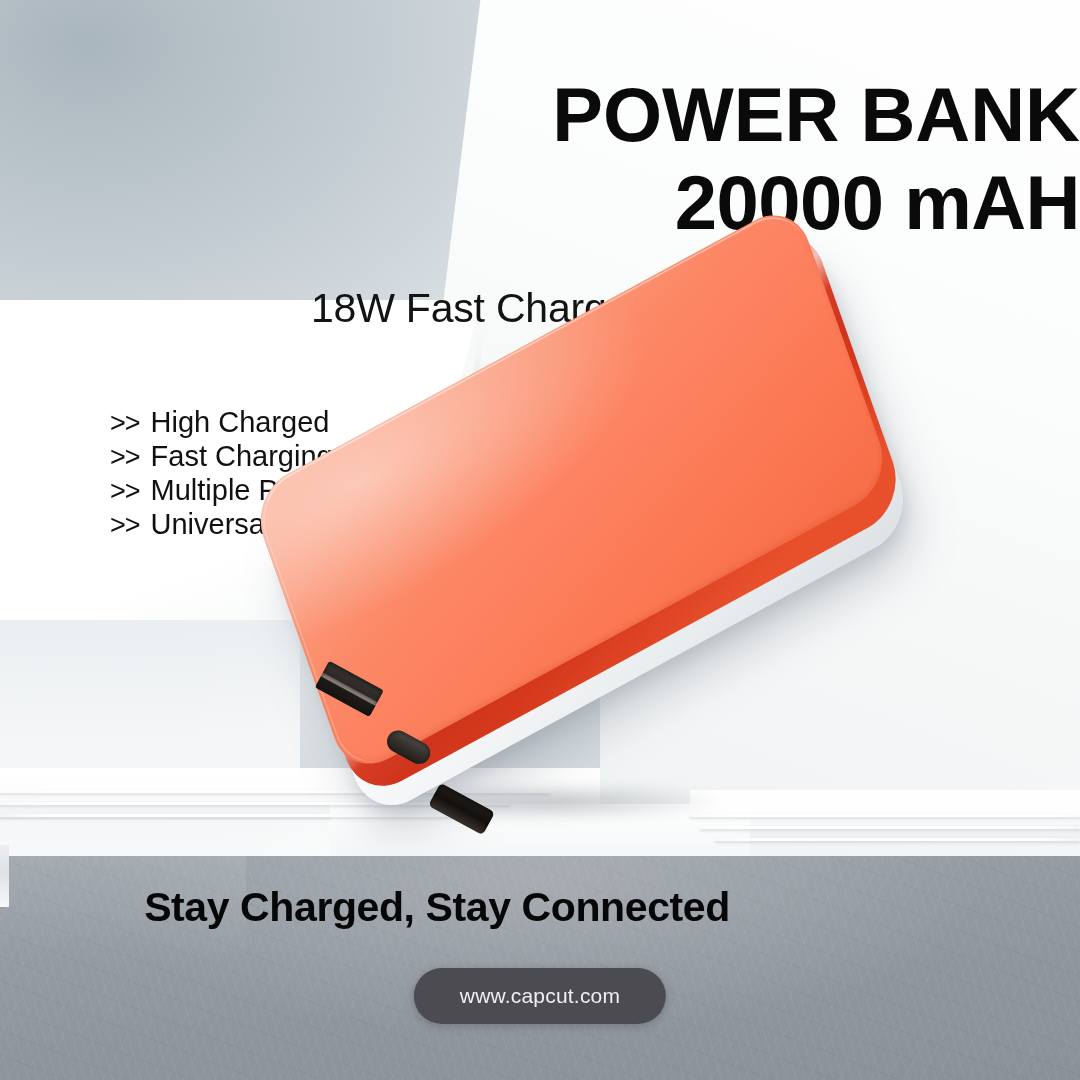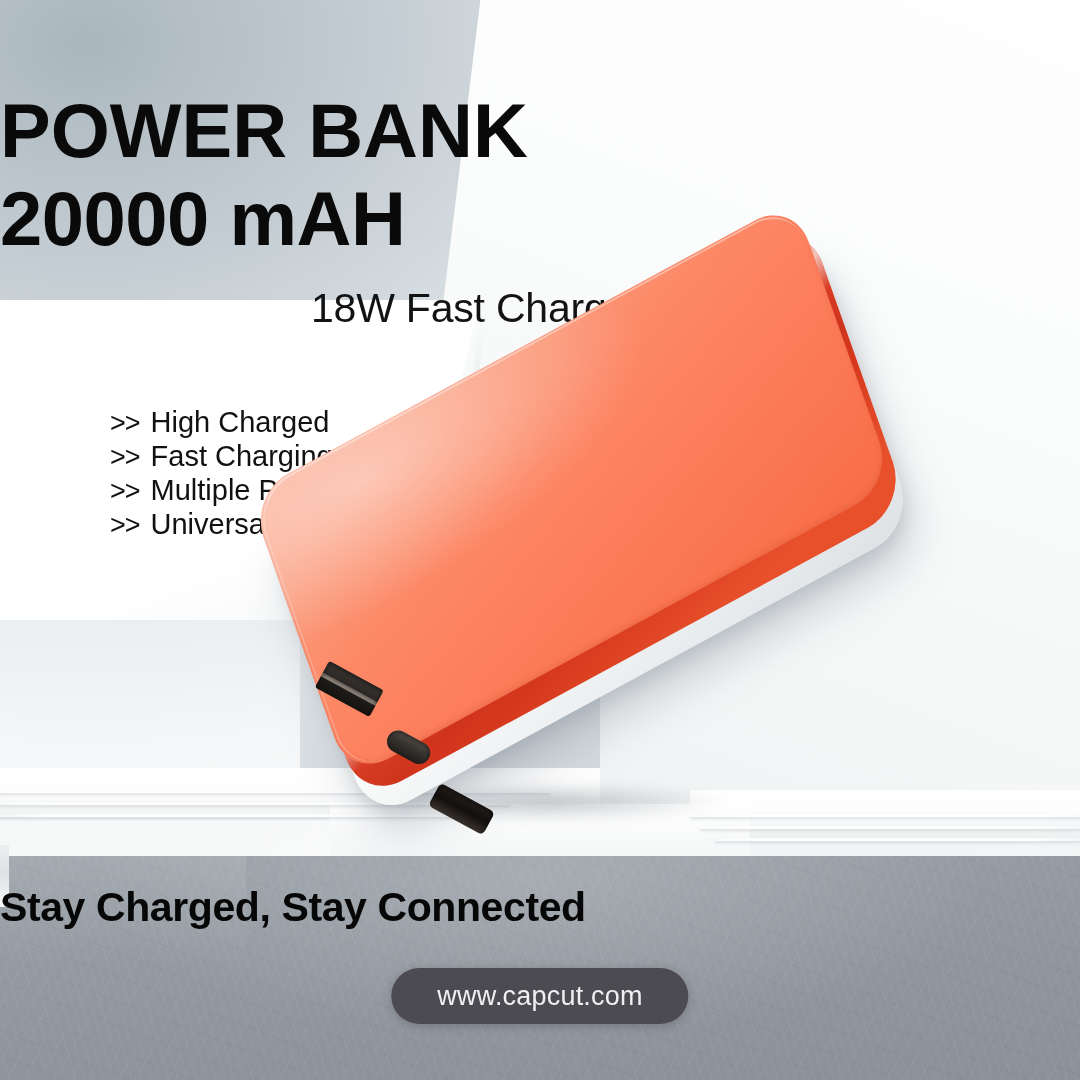--- a/index.html
+++ b/index.html
@@ -121,22 +121,22 @@
     background: linear-gradient(180deg, rgba(255,255,255,.10), rgba(255,255,255,0));
   }
   .edge-artifact {
     position: absolute; left: 0; top: 845px; width: 9px; height: 62px;
     background: linear-gradient(180deg, #eceef0 0%, #dfe2e5 45%, #f6f7f8 100%);
   }
 
   
   .headline {
     position: absolute;
-    left: 0; top: 88px; width: 1080px;
-    text-align: left;
+    left: 0; top: 72px; width: 1080px;
+    text-align: right;
     color: #0a0a0a;
     font-weight: 700;
     letter-spacing: -0.5px;
   }
   .headline .l1 {
     font-size: 76px;
     line-height: 86px;
     letter-spacing: 0px;
     display: block;
   }
@@ -173,38 +173,39 @@
     white-space: nowrap;
   }
   .chev {
     font-size: 27px;
     letter-spacing: -1px;
     color: #111111;
   }
 
   .tagline {
     position: absolute;
-    left: 0; top: 884px; width: 858px;
+    left: 8px; top: 884px; width: 858px;
+    text-align: center;
     font-size: 41px;
     font-weight: 700;
     color: #070707;
     letter-spacing: -0.4px;
   }
 
   .url-pill {
     position: absolute;
     left: 50%;
     transform: translateX(-50%);
     top: 968px;
     height: 56px;
     padding: 0 46px;
     border-radius: 28px;
     background: #4b4b51;
     color: #f0f0f2;
-    font-size: 27px;
+    font-size: 21px;
     letter-spacing: .2px;
     display: flex;
     align-items: center;
     justify-content: center;
     box-shadow: 0 2px 10px rgba(40,44,48,.28);
   }
 
   
   .device {
     position: absolute;

